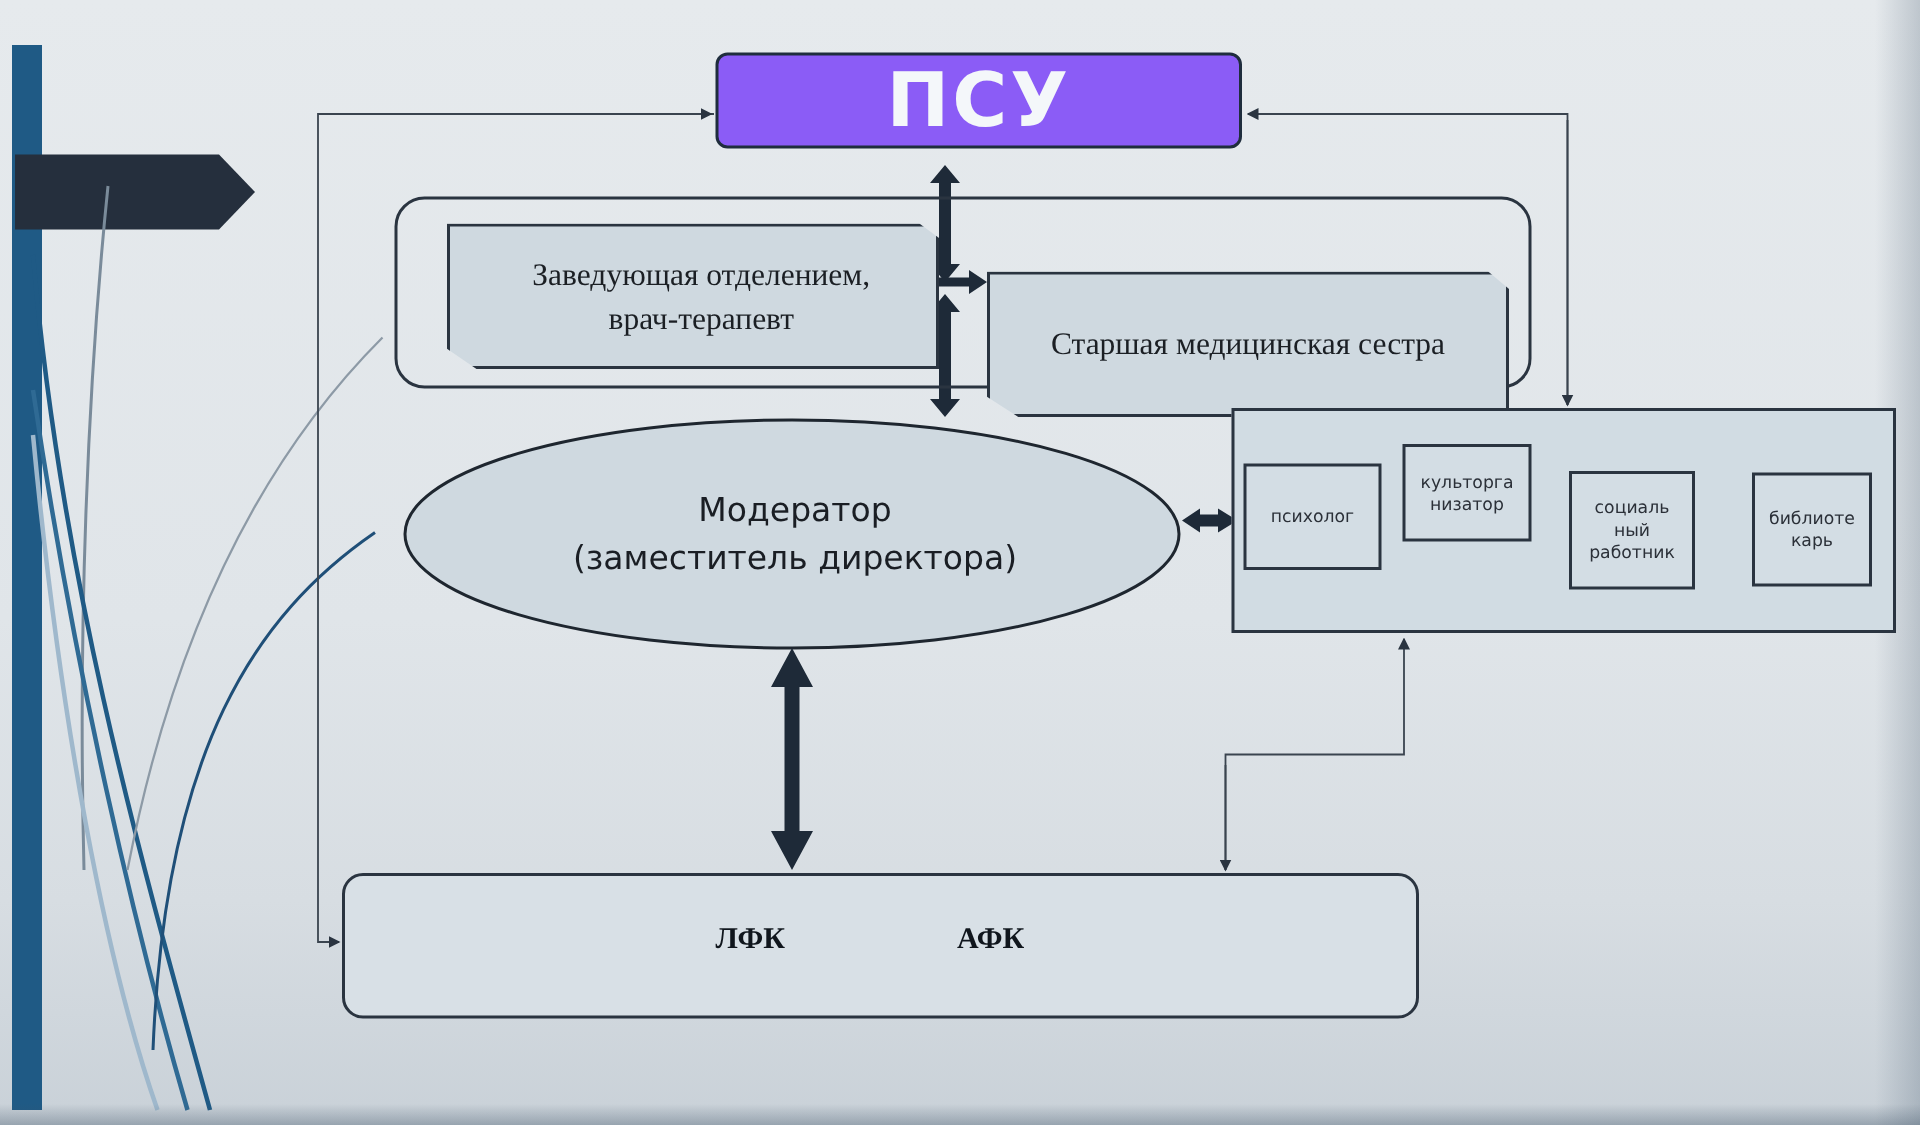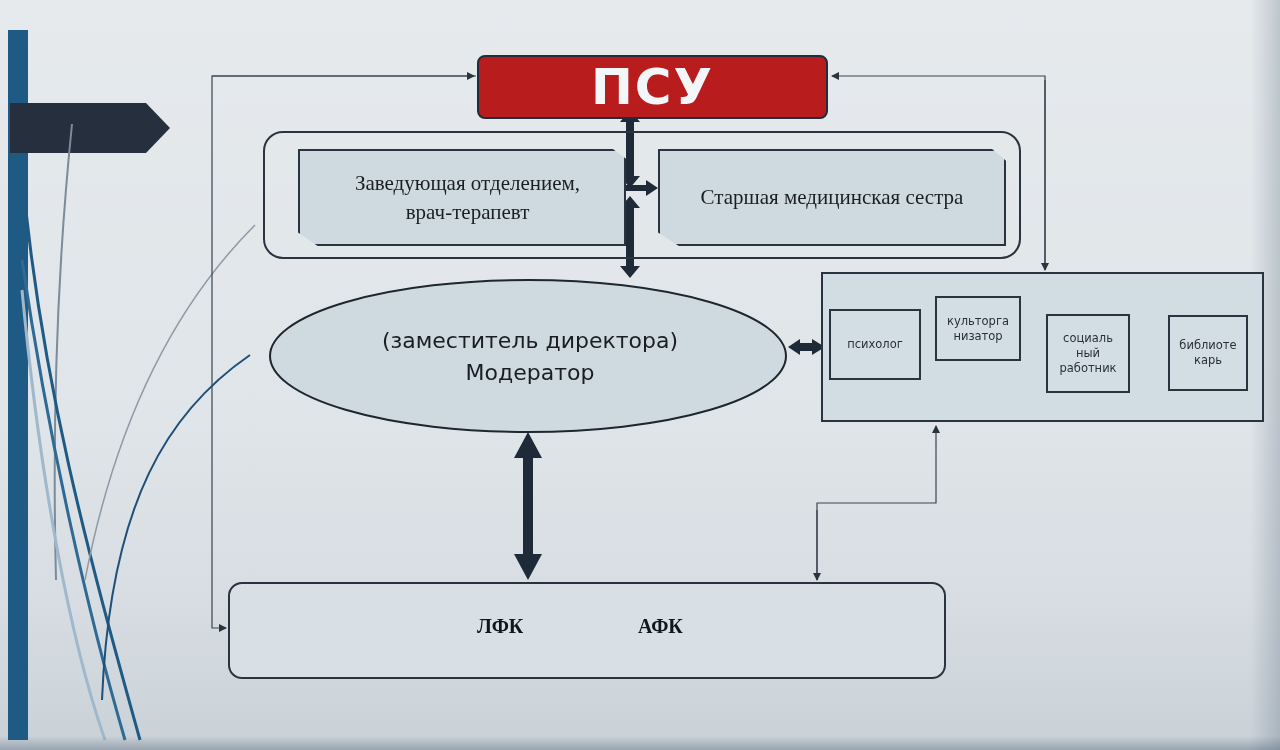--- a/index.html
+++ b/index.html
@@ -15,36 +15,36 @@
   .page-bottom-shadow {
     position: absolute; left: 0; bottom: 0; width: 1280px; height: 14px;
     background: linear-gradient(180deg, rgba(0,0,0,0) 0%, rgba(60,80,100,0.35) 100%);
   }
   svg.deco { position: absolute; left: 0; top: 0; }
   svg.connectors { position: absolute; left: 0; top: 0; pointer-events: none; }
 
   .box { position: absolute; box-sizing: border-box; display: flex; align-items: center; justify-content: center; text-align: center; }
 
   .psu {
-    left: 477px; top: 55px; width: 351px; height: 64px;
-    background: #b91c1c; border: 2px solid #1f2d3d; border-radius: 8px;
+    left: 477px; top: 35px; width: 351px; height: 64px;
+    background: #8b5cf6; border: 2px solid #1f2d3d; border-radius: 8px;
     color: #f4f7fa; font-family: "DejaVu Sans", sans-serif; font-weight: bold; font-size: 50px; letter-spacing: 2px;
   }
   .leaders-group {
     left: 263px; top: 131px; width: 758px; height: 128px;
     border: 2px solid #2a3440; border-radius: 20px; background: transparent;
   }
   .notched {
     position: absolute; top: 149px; height: 93px;
     background: #cfd9e0; border: 2px solid #2a3440;
     display: flex; align-items: center; justify-content: center; text-align: center;
     font-family: "Liberation Serif", serif; font-size: 21px; color: #1b1f24; line-height: 1.35;
   }
   .head { left: 298px; width: 313px; clip-path: polygon(0 0, 96% 0, 100% 10%, 100% 100%, 6% 100%, 0 86%); padding-left: 11px; }
-  .nurse { left: 658px; width: 344px; clip-path: polygon(0 0, 96% 0, 100% 12%, 100% 100%, 6% 100%, 0 86%); }
+  .nurse { left: 658px; width: 344px; clip-path: polygon(0 0, 96% 0, 100% 12%, 100% 100%, 6% 100%, 0 86%); margin-top: 32px; }
 
   .moderator-text {
     position: absolute; left: 270px; top: 282px; width: 520px; height: 150px;
     display: flex; flex-direction: column; align-items: center; justify-content: center;
     font-family: "DejaVu Sans", sans-serif; font-size: 22px; color: #1a1e24; line-height: 1.45;
   }
 
   .specialists {
     left: 821px; top: 272px; width: 443px; height: 150px;
     border: 2px solid #2a3440; background: #d1dce3;
@@ -135,22 +135,22 @@
     <div>Заведующая отделением,</div>
     <div>врач-терапевт</div>
   </div>
 </div>
 
 <div class="notched nurse">
   <span>Старшая медицинская сестра</span>
 </div>
 
 <div class="moderator-text">
+  <div>Модератор</div>
   <div>(заместитель директора)</div>
-  <div>Модератор</div>
 </div>
 
 <div class="box specialists"></div>
 
 <div class="spec sp-psy">
   <div>
       <div>психолог</div>
     </div>
 </div>
 <div class="spec sp-cult">

